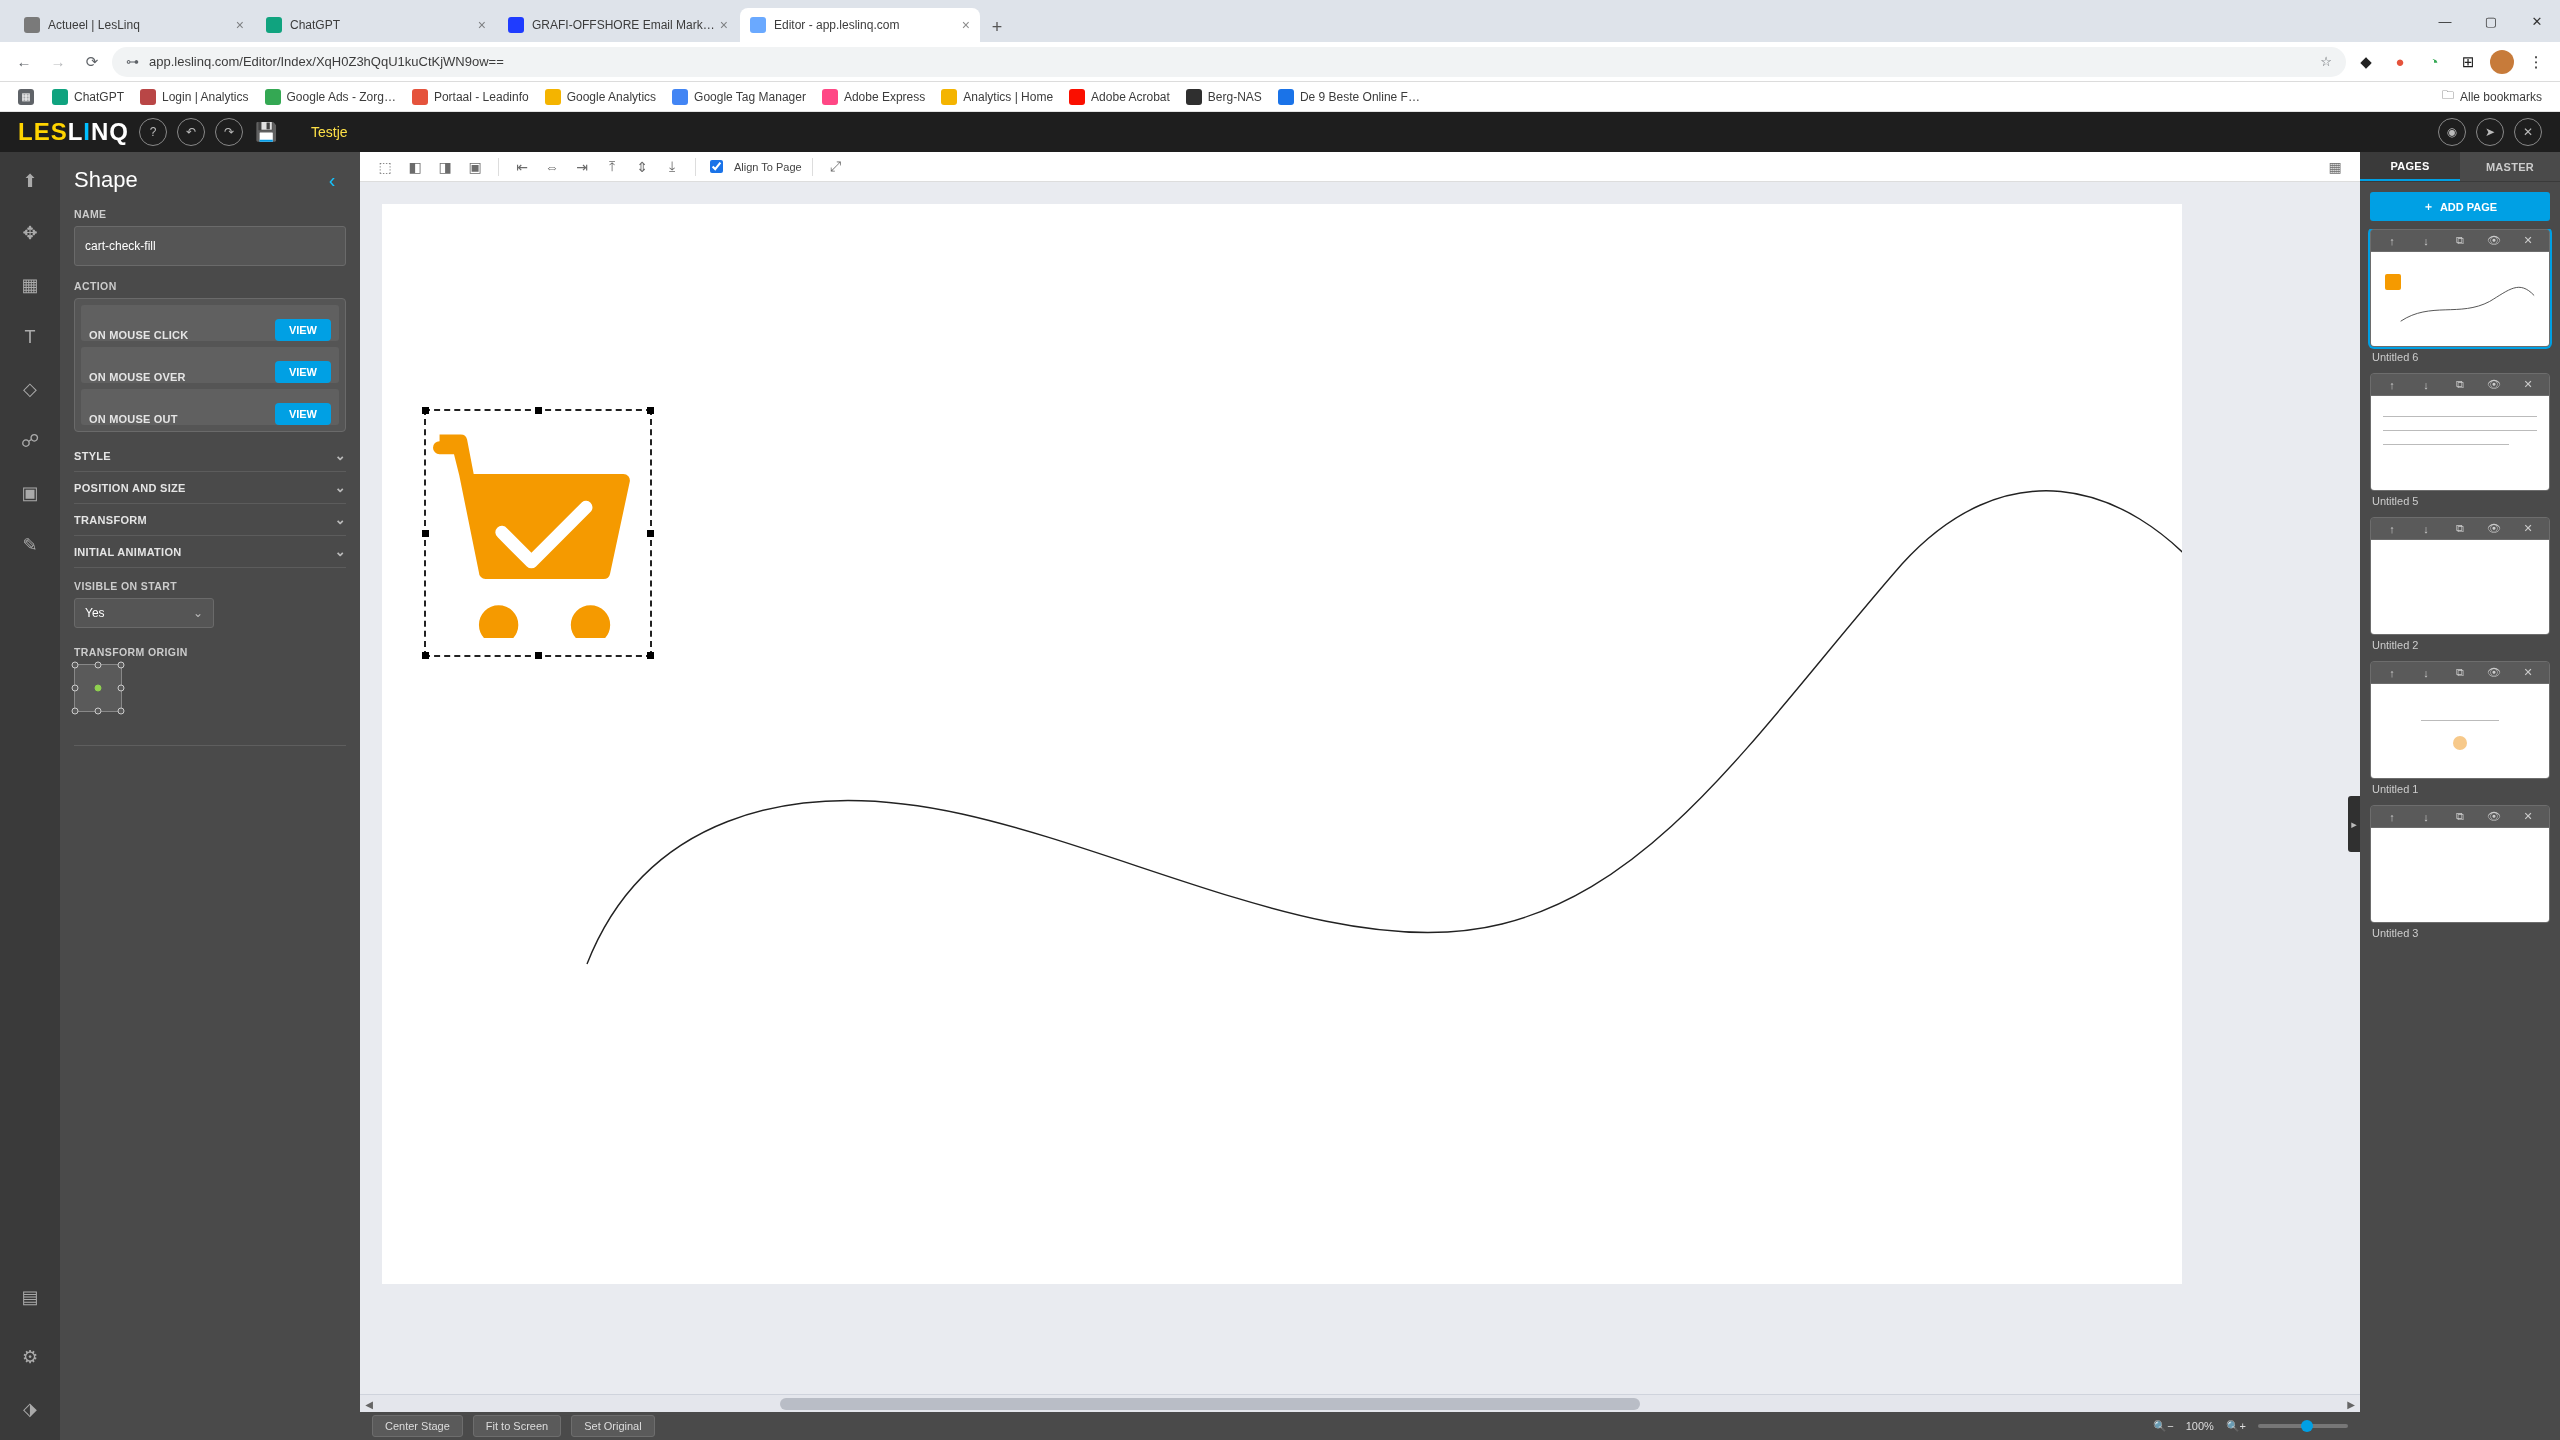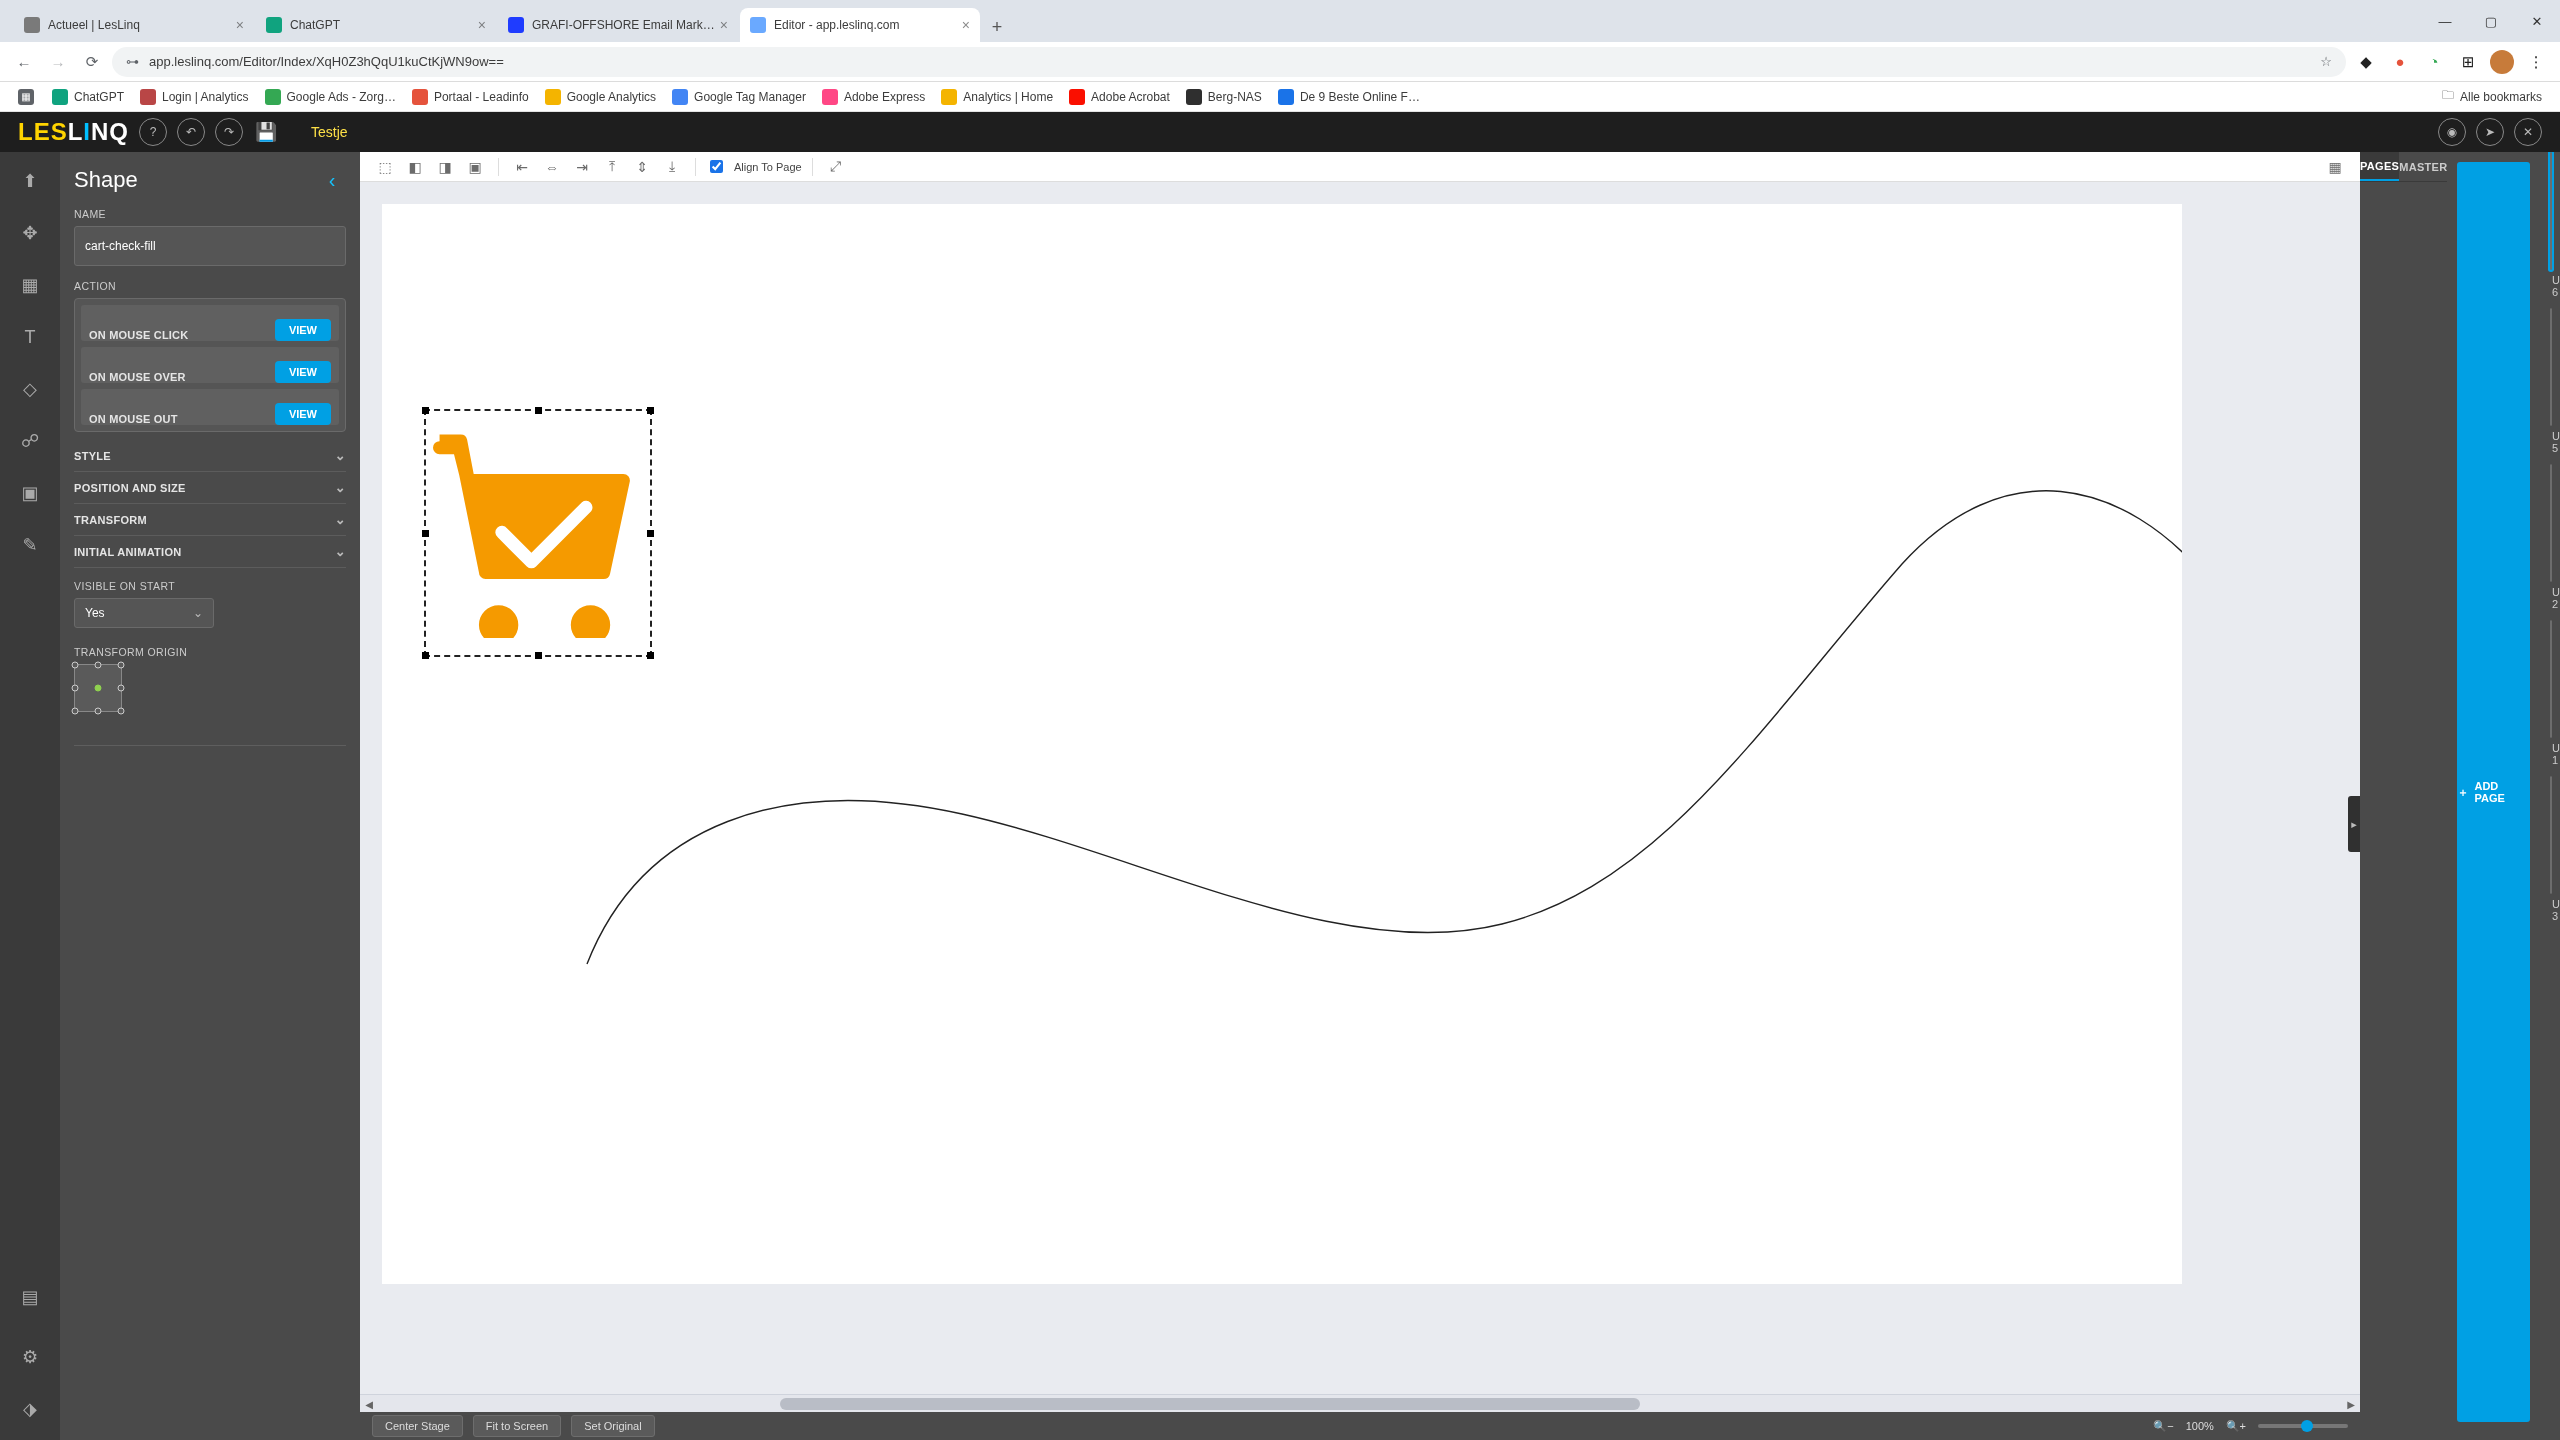--- a/index.html
+++ b/index.html
@@ -53,21 +53,21 @@
   .workspace{display:flex;height:calc(1440px - 42px - 40px - 30px - 40px);background:var(--panel-bg)}
   
   .left-rail{width:60px;background:#3a3a3a;display:flex;flex-direction:column;align-items:center;padding-top:12px}
   .left-rail .rail-btn{width:34px;height:34px;border-radius:6px;margin-bottom:18px;display:flex;align-items:center;justify-content:center;font-size:18px;color:#aaa;cursor:pointer}
   .left-rail .rail-btn.sep{margin-top:auto;margin-bottom:26px}
 
   .inspector{width:300px;background:var(--panel-bg);color:#ddd;padding:14px 14px 0 14px;position:relative}
   .inspector .hdr{display:flex;align-items:center;margin-bottom:14px}
   .inspector .hdr h2{font-size:22px;font-weight:400;color:#fff;margin:0}
   .inspector .hdr .back{margin-left:auto;width:28px;height:28px;display:flex;align-items:center;justify-content:center;font-size:20px;color:var(--accent-bright);cursor:pointer}
-  .sec-label{font-size:10.5px;font-weight:400;color:#ccc;letter-spacing:.4px;margin:0 0 6px}
+  .sec-label{font-size:10.5px;font-weight:700;color:#ccc;letter-spacing:.4px;margin:0 0 6px}
   .name-input{width:100%;height:40px;background:#555;border:1px solid #6a6a6a;border-radius:3px;color:#fff;padding:0 10px;font-size:12px;outline:none}
   .action-box{background:#555;border:1px solid #6a6a6a;border-radius:4px;padding:6px}
   .action-row{height:36px;background:#606060;border-radius:3px;display:flex;align-items:flex-end;padding:0 8px;margin-bottom:6px}
   .action-row:last-child{margin-bottom:0}
   .action-row span{font-size:11px;font-weight:700;color:#e5e5e5;letter-spacing:.2px}
   .action-row .view-btn{margin-left:auto;background:var(--accent);color:#fff;font-size:11px;font-weight:700;padding:5px 14px;border-radius:4px;cursor:pointer}
   .acc-row{height:32px;border-bottom:1px solid #5c5c5c;display:flex;align-items:center;font-size:11px;font-weight:700;color:#e5e5e5;letter-spacing:.3px;cursor:pointer}
   .acc-row .chev{margin-left:auto;color:#bbb;font-size:13px}
   .select{width:140px;height:30px;background:#555;border:1px solid #6a6a6a;border-radius:3px;color:#fff;padding:0 10px;font-size:12px;display:flex;align-items:center;cursor:pointer}
   .select .chev{margin-left:auto;color:#bbb}
@@ -93,21 +93,21 @@
   .stage-h-scroll{height:18px;background:#e4e6ec;position:relative;border-top:1px solid #cfd3dc}
   .stage-h-scroll .thumb{position:absolute;top:3px;height:12px;background:#b9bdc6;border-radius:6px}
   .stage-h-scroll .arrow{position:absolute;top:0;width:18px;height:18px;display:flex;align-items:center;justify-content:center;font-size:10px;color:#666;cursor:pointer}
 
   .stage-footer{height:28px;background:#4a4a4a;display:flex;align-items:center;padding:0 12px;gap:10px}
   .sf-btn{background:#5a5a5a;border:1px solid #6d6d6d;color:#ddd;font-size:11px;padding:4px 12px;border-radius:3px;cursor:pointer}
   .sf-right{margin-left:auto;display:flex;align-items:center;gap:12px;color:#ddd;font-size:11px}
   .zoom-track{width:90px;height:4px;background:#777;border-radius:2px;position:relative}
   .zoom-track .zthumb{position:absolute;top:-4px;left:48%;width:12px;height:12px;border-radius:50%;background:var(--accent)}
 
-  .right-panel{width:200px;background:#4a4a4a;display:flex;flex-direction:row;padding:0 0 10px}
+  .right-panel{width:200px;background:#4a4a4a;display:flex;flex-direction:column;padding:0 0 10px}
   .right-panel .tabs{height:30px;display:flex;border-bottom:1px solid #3a3a3a}
   .right-panel .tab2{flex:1;display:flex;align-items:center;justify-content:center;font-size:11px;font-weight:700;color:#ccc;cursor:pointer;letter-spacing:.3px}
   .right-panel .tab2.active{background:#3a3a3a;color:#fff;border-bottom:2px solid var(--accent)}
   .add-page{margin:10px 10px 8px;background:var(--accent);color:#fff;font-size:11px;font-weight:700;border-radius:3px;padding:7px 0;display:flex;align-items:center;justify-content:center;gap:6px;cursor:pointer}
   .pg-list{flex:1;overflow:auto;padding:0 10px}
   .pg-item{margin-bottom:10px}
   .pg-card{background:#5a5a5a;border:1px solid #6d6d6d;border-radius:4px;overflow:hidden}
   .pg-toolbar{height:22px;background:#5a5a5a;border-bottom:1px solid #6d6d6d;display:flex;align-items:center;justify-content:space-around;padding:0 4px}
   .pg-toolbar .pbtn{width:16px;height:16px;display:flex;align-items:center;justify-content:center;font-size:11px;color:#ccc;cursor:pointer}
   .pg-thumb{height:94px;background:#fff;position:relative}

